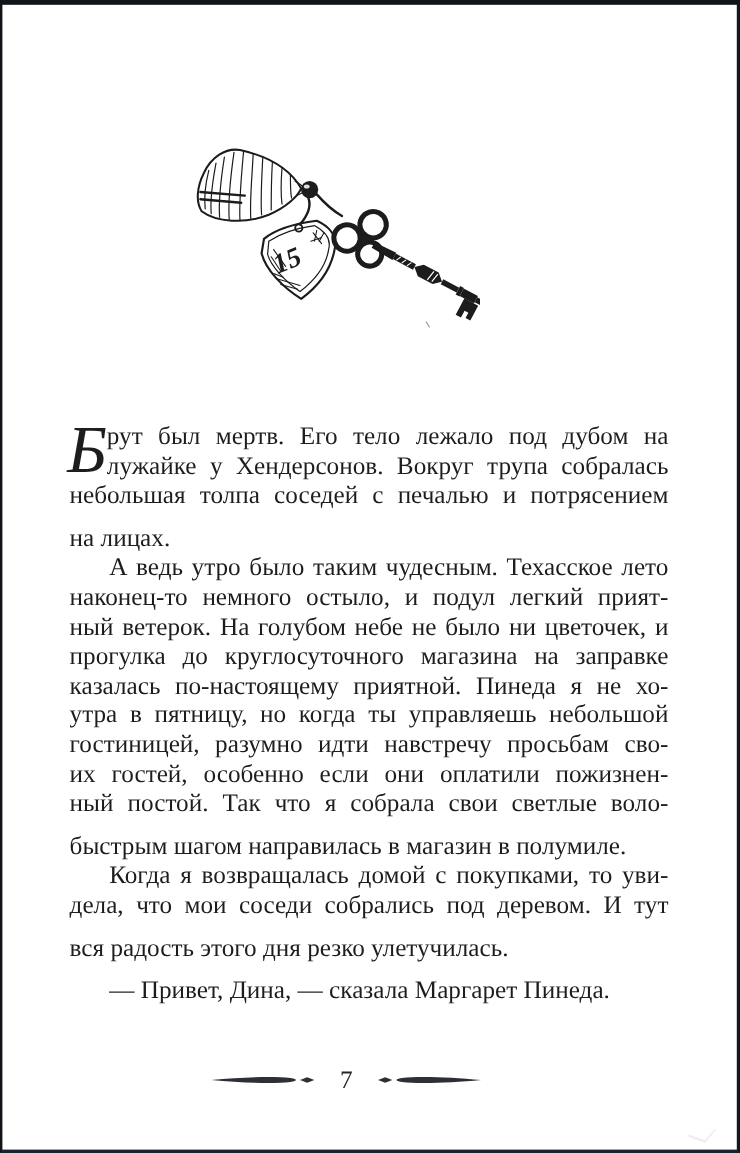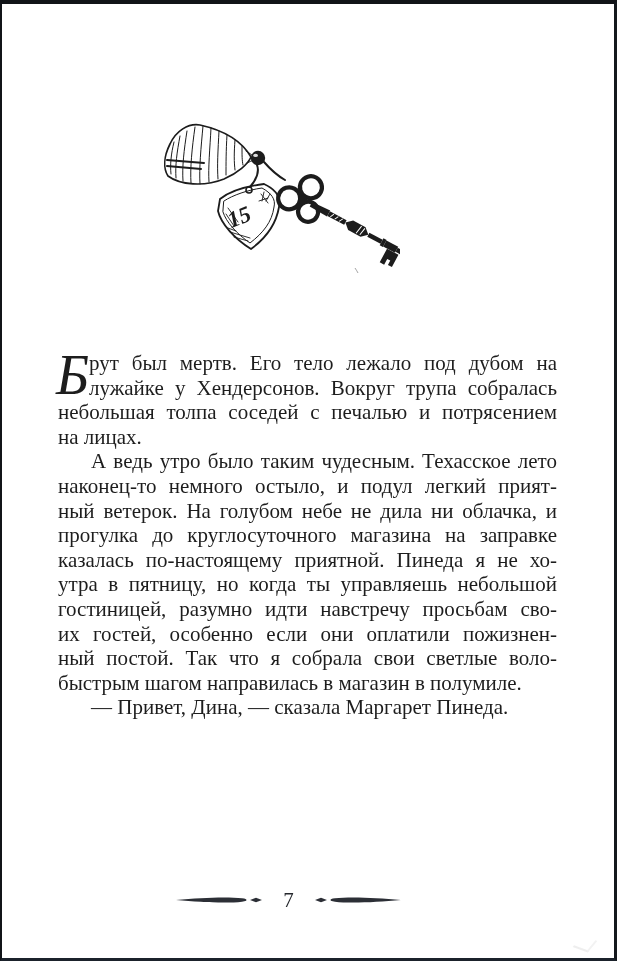--- a/index.html
+++ b/index.html
@@ -29,21 +29,21 @@
   .text-block{
     position:absolute;left:58px;top:351px;width:499px;
     font-size:21px;line-height:24.6px;color:#1d1d1d;
   }
   .para{margin:0;}
   .line{
     height:24.6px;line-height:24.6px;
     text-align:justify;text-align-last:justify;
     overflow:visible;white-space:normal;
   }
-  .line.last{text-align-last:left;}
+  .line.last{text-align-last:left;margin-top:11px;}
   .line.indent{text-indent:33px;}
   .drop-cap{
     float:left;width:33px;height:49px;
     font-size:56px;line-height:49px;
     font-style:italic;
     margin-left:-2px;
     color:#1d1d1d;
   }
   
   .footer{
@@ -144,28 +144,33 @@
     <div class="para">
       <span class="drop-cap">Б</span>
       <div class="line">рут был мертв. Его тело лежало под дубом на</div>
       <div class="line">лужайке у Хендерсонов. Вокруг трупа собралась</div>
       <div class="line">небольшая толпа соседей с печалью и потрясением</div>
       <div class="line last">на лицах.</div>
     </div>
     <div class="para">
       <div class="line indent">А ведь утро было таким чудесным. Техасское лето</div>
       <div class="line">наконец-то немного остыло, и подул легкий прият-</div>
-      <div class="line">ный ветерок. На голубом небе не дила ни облачка, и</div>
+      <div class="line">ный ветерок. На голубом небе не было ни цветочек, и</div>
       <div class="line">прогулка до круглосуточного магазина на заправке</div>
       <div class="line">казалась по-настоящему приятной. Пинеда я не хо-</div>
       <div class="line">утра в пятницу, но когда ты управляешь небольшой</div>
       <div class="line">гостиницей, разумно идти навстречу просьбам сво-</div>
       <div class="line">их гостей, особенно если они оплатили пожизнен-</div>
       <div class="line">ный постой. Так что я собрала свои светлые воло-</div>
       <div class="line last">быстрым шагом направилась в магазин в полумиле.</div>
+    </div>
+    <div class="para">
+      <div class="line indent">Когда я возвращалась домой с покупками, то уви-</div>
+      <div class="line">дела, что мои соседи собрались под деревом. И тут</div>
+      <div class="line last">вся радость этого дня резко улетучилась.</div>
     </div>
     <div class="para">
       <div class="line last indent">— Привет, Дина, — сказала Маргарет Пинеда.</div>
     </div>
   </div>
 
 <div class="footer">
   <svg class="flourish" width="86" height="12" viewBox="0 0 86 12">
     <path fill="#2c2f36" d="M0,6 C25,3.6 52,2.6 66,4.3 C69.5,4.7 70.5,5.4 70.5,6 C70.5,6.6 69.5,7.3 66,7.7 C52,9.4 25,8.4 0,6 Z"></path>
     <path fill="#2c2f36" d="M74,6 L80,3.7 L86,6 L80,8.3 Z"></path>

